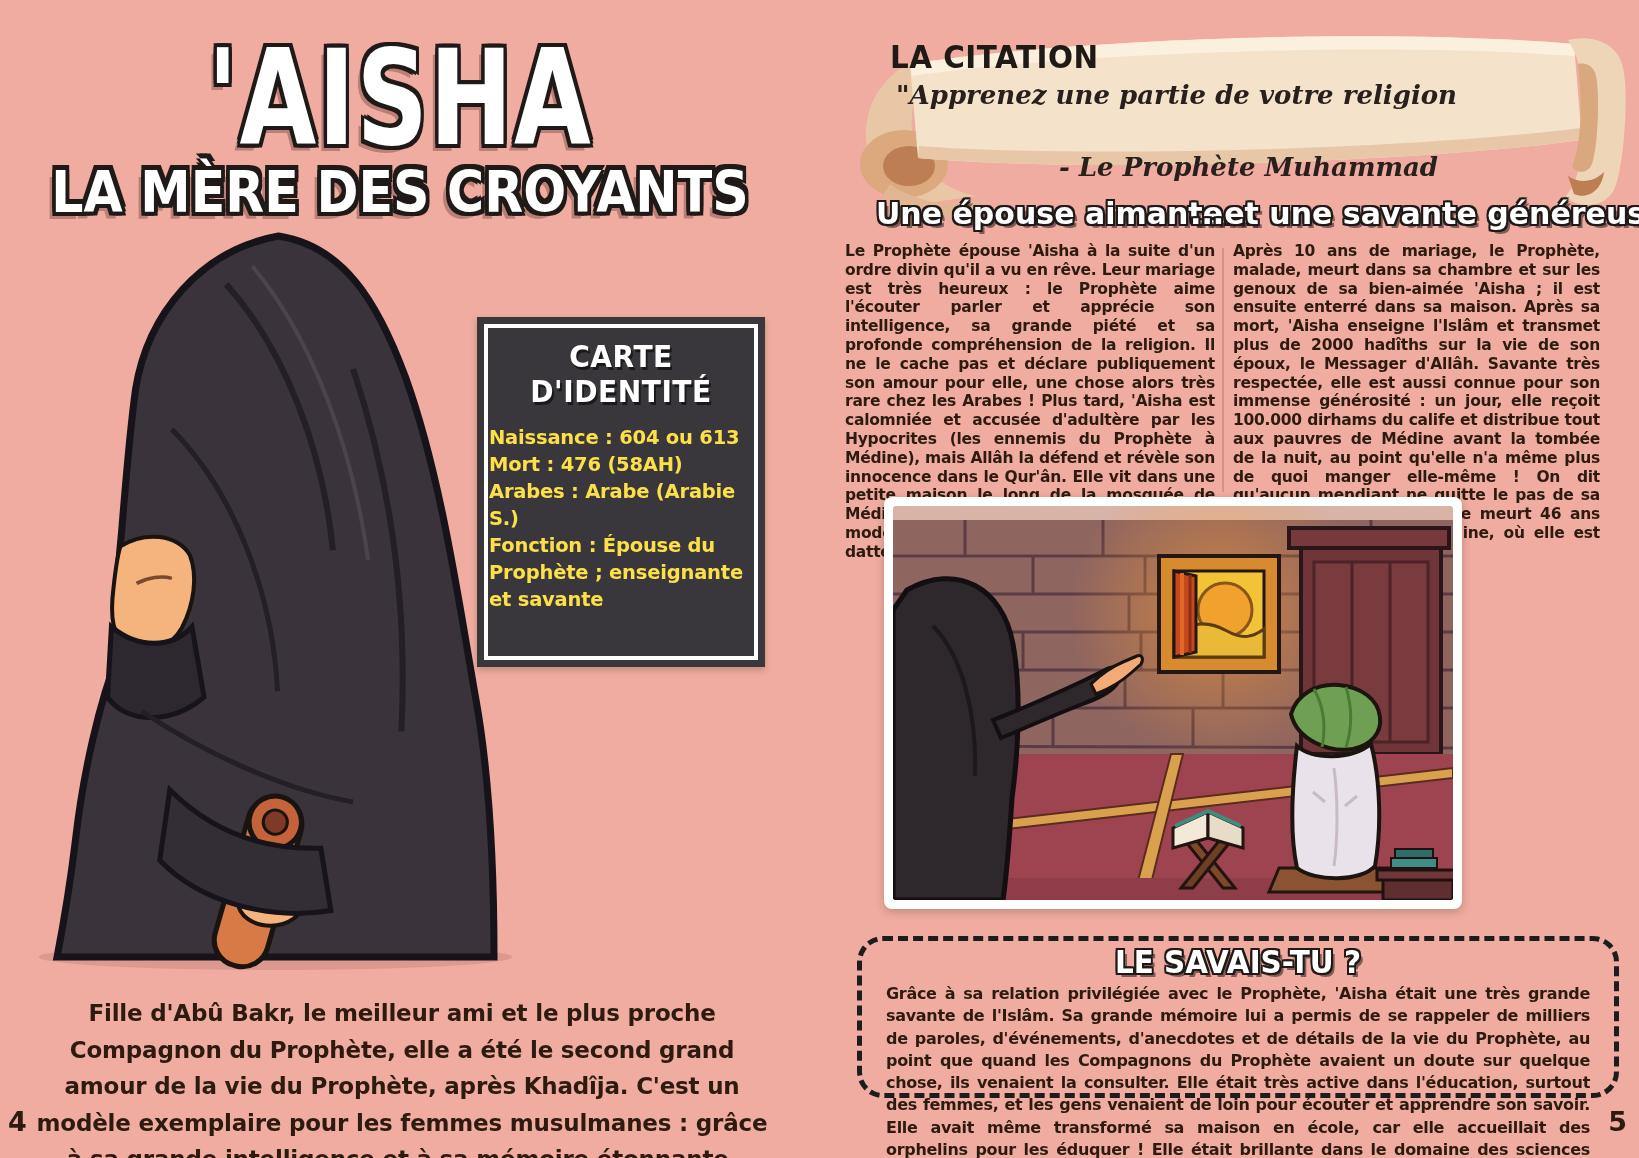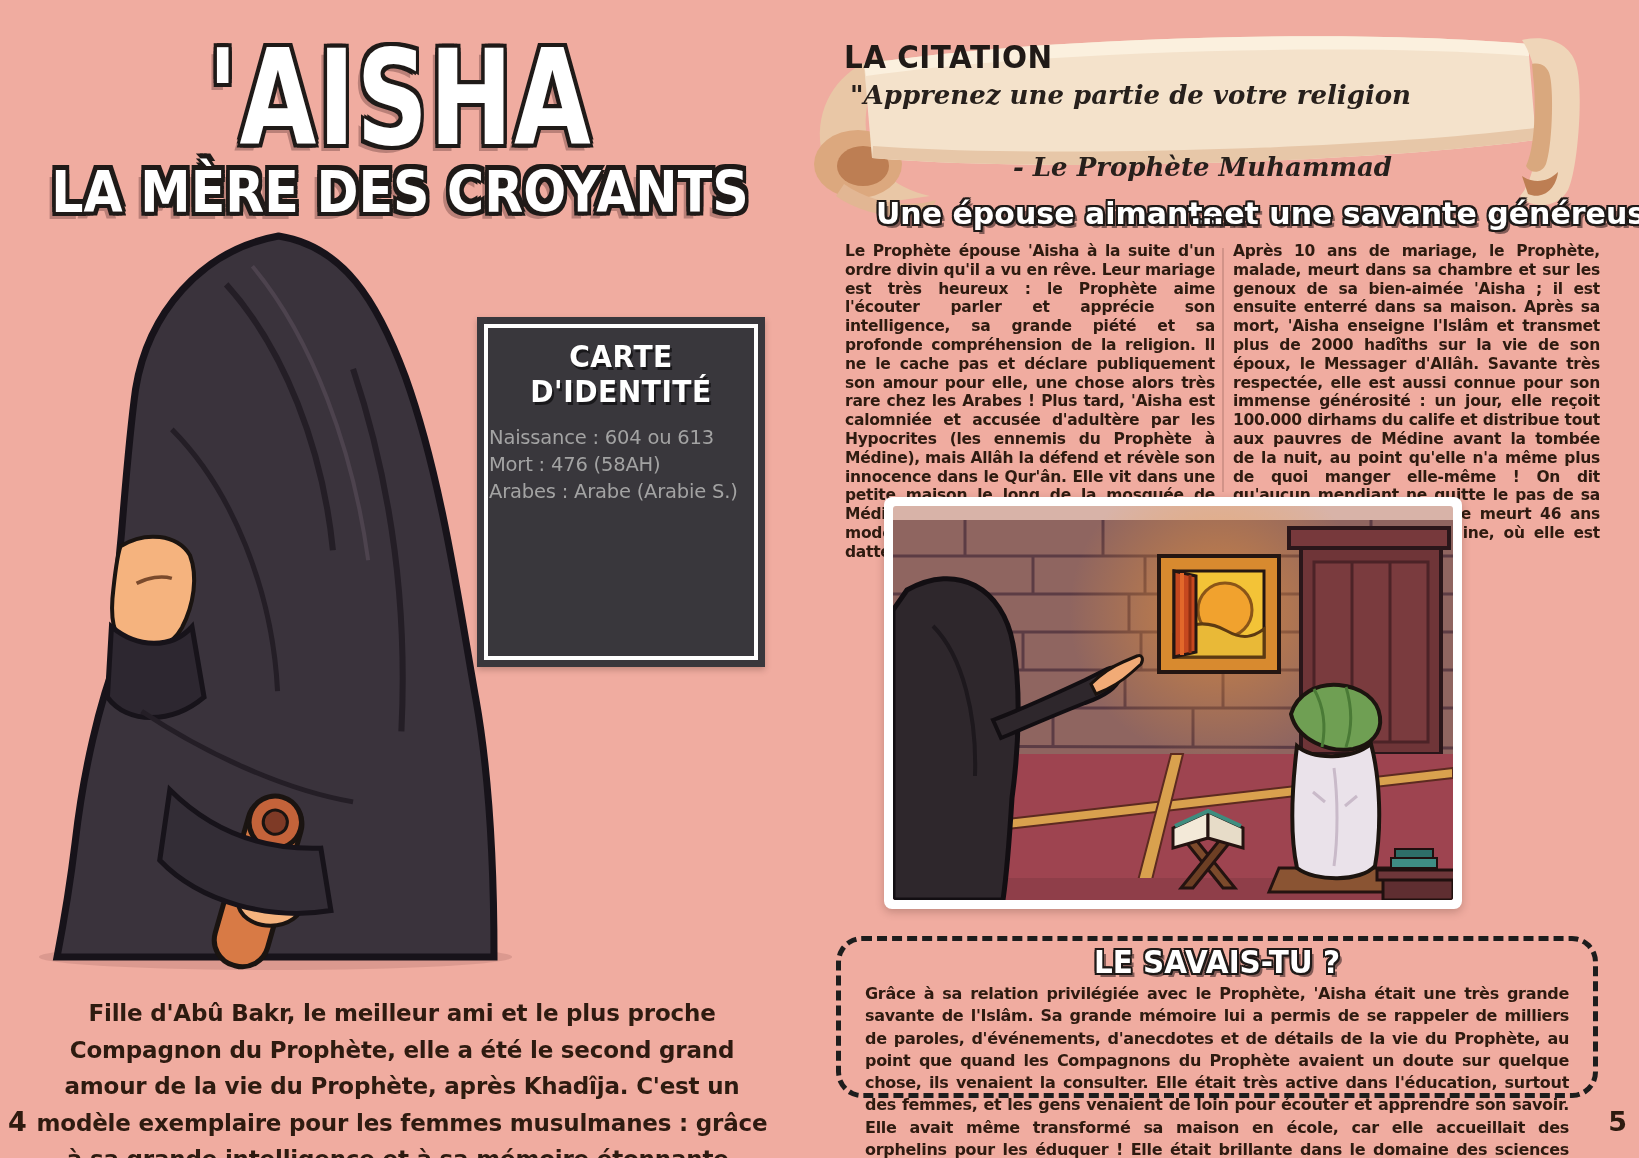--- a/index.html
+++ b/index.html
@@ -33,29 +33,29 @@
   .subtitle{position:absolute;left:0;top:158px;width:800px;text-align:center;
             font-size:55px;font-weight:700;transform:scale(.92,1.05);transform-origin:50% 0;}
   .woman-svg{position:absolute;left:18px;top:226px;width:505px;height:745px;}
 
   .card{position:absolute;left:477px;top:317px;width:288px;height:350px;
         background:var(--card-bg);padding:7px;box-shadow:0 3px 6px rgba(60,30,25,.25);}
   .card-frame{border:4px solid #fff;width:100%;height:100%;padding:8px 1px;}
   .card-title{text-align:center;font-size:29px;font-weight:700;color:#fff;margin-top:4px;
               text-shadow:2px 3px 0 rgba(0,0,0,.55);letter-spacing:.5px;transform:scale(.97,1.05);}
   .card-body{margin-top:16px;}
-  .card-line{font-size:19.5px;line-height:27px;font-weight:400;color:#a3a3a3;letter-spacing:-.2px;}
+  .card-line{font-size:19.5px;line-height:27px;font-weight:700;color:#fde047;letter-spacing:-.2px;}
 
   .footer-par{position:absolute;left:28px;top:995px;width:748px;text-align:center;
               font-size:23px;line-height:36.5px;font-weight:700;color:var(--ink);letter-spacing:-.2px;}
   .pagenum{position:absolute;top:1106px;font-size:27px;font-weight:700;color:var(--ink);}
   .pagenum.left{left:8px;} .pagenum.right{right:12px;}
 
   
-  .scrollwrap{position:absolute;left:780px;top:18px;width:812px;height:200px;}
+  .scrollwrap{position:absolute;left:826px;top:18px;width:812px;height:200px;}
   .scrollwrap svg{position:absolute;left:0;top:0;}
   .citation-title{position:absolute;left:64px;top:20px;font-size:31px;font-weight:700;
                   color:#201a17;letter-spacing:.5px;transform:scale(.95,1.05);transform-origin:0 0;}
   .q{position:absolute;font-family:"DejaVu Serif","Liberation Serif",serif;
      font-style:italic;font-weight:700;color:#27201c;font-size:26px;white-space:nowrap;}
   .q1{left:70px;top:62px;} .q2{right:196px;top:98px;} .q3{right:200px;top:134px;margin-left:15px;}
 
   
   .colhead{position:absolute;top:196px;font-size:30px;font-weight:700;white-space:nowrap;}
   .colhead.l{left:876px;} .colhead.r{left:1190px;width:408px;text-align:right;}
@@ -66,21 +66,21 @@
   .coldivider{position:absolute;left:1222px;top:248px;width:2px;height:244px;
               background:rgba(70,35,30,.18);}
 
   
   .illus-frame{position:absolute;left:884px;top:497px;width:578px;height:412px;
                background:#fff;border-radius:8px;padding:9px;
                box-shadow:0 3px 8px rgba(60,30,25,.25);}
   .illus-frame svg{display:block;width:560px;height:394px;border-radius:3px;}
 
   
-  .dyk{position:absolute;left:836px;top:936px;width:762px;height:162px;
+  .dyk{position:absolute;left:857px;top:936px;width:762px;height:162px;
        border:5px dashed #1d1d1d;border-radius:26px;padding:2px 24px 0 24px;}
   .dyk-title{text-align:center;font-size:31px;font-weight:700;margin-top:1px;
              transform:scale(.95,1.02);}
   .dyk-body{margin-top:3px;font-size:16px;line-height:22.3px;font-weight:700;color:var(--ink);
             text-align:justify;text-align-last:center;letter-spacing:-.3px;}
 </style>
 </head>
 <body>
 
 <div class="stage">
@@ -114,20 +114,21 @@
     <path d="M150,560 C190,600 240,620 300,618 L310,680 C250,690 180,672 140,630 Z" fill="#332d36" stroke="#17131a" stroke-width="5"></path>
   </svg>
 
   <div class="card">
     <div class="card-frame">
       <div class="card-title">CARTE D'IDENTITÉ</div>
       <div class="card-body">
         <div class="card-line">Naissance : 604 ou 613</div>
         <div class="card-line">Mort : 476 (58AH)</div>
         <div class="card-line">Arabes : Arabe (Arabie S.)</div>
+        <div class="card-line">Fonction : Épouse du Prophète ; enseignante et savante</div>
       </div>
     </div>
   </div>
 
   <div class="footer-par">Fille d'Abû Bakr, le meilleur ami et le plus proche Compagnon du Prophète, elle a été le second grand amour de la vie du Prophète, après Khadîja. C'est un modèle exemplaire pour les femmes musulmanes : grâce à sa grande intelligence et à sa mémoire étonnante, c'était une savante réputée qui a enseigné et transmis la Sunna du Prophète.</div>
   <div class="pagenum left">4</div>
 
   <div class="scrollwrap">
     <svg width="812" height="200" viewBox="0 0 812 200" aria-hidden="true">
 

